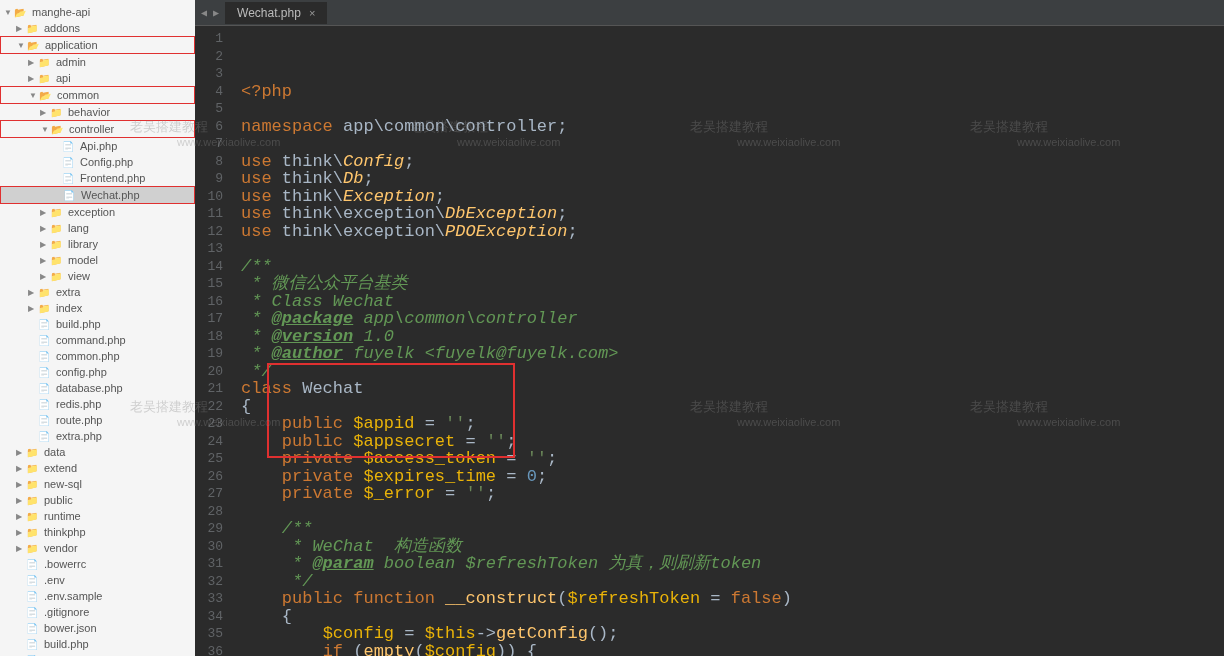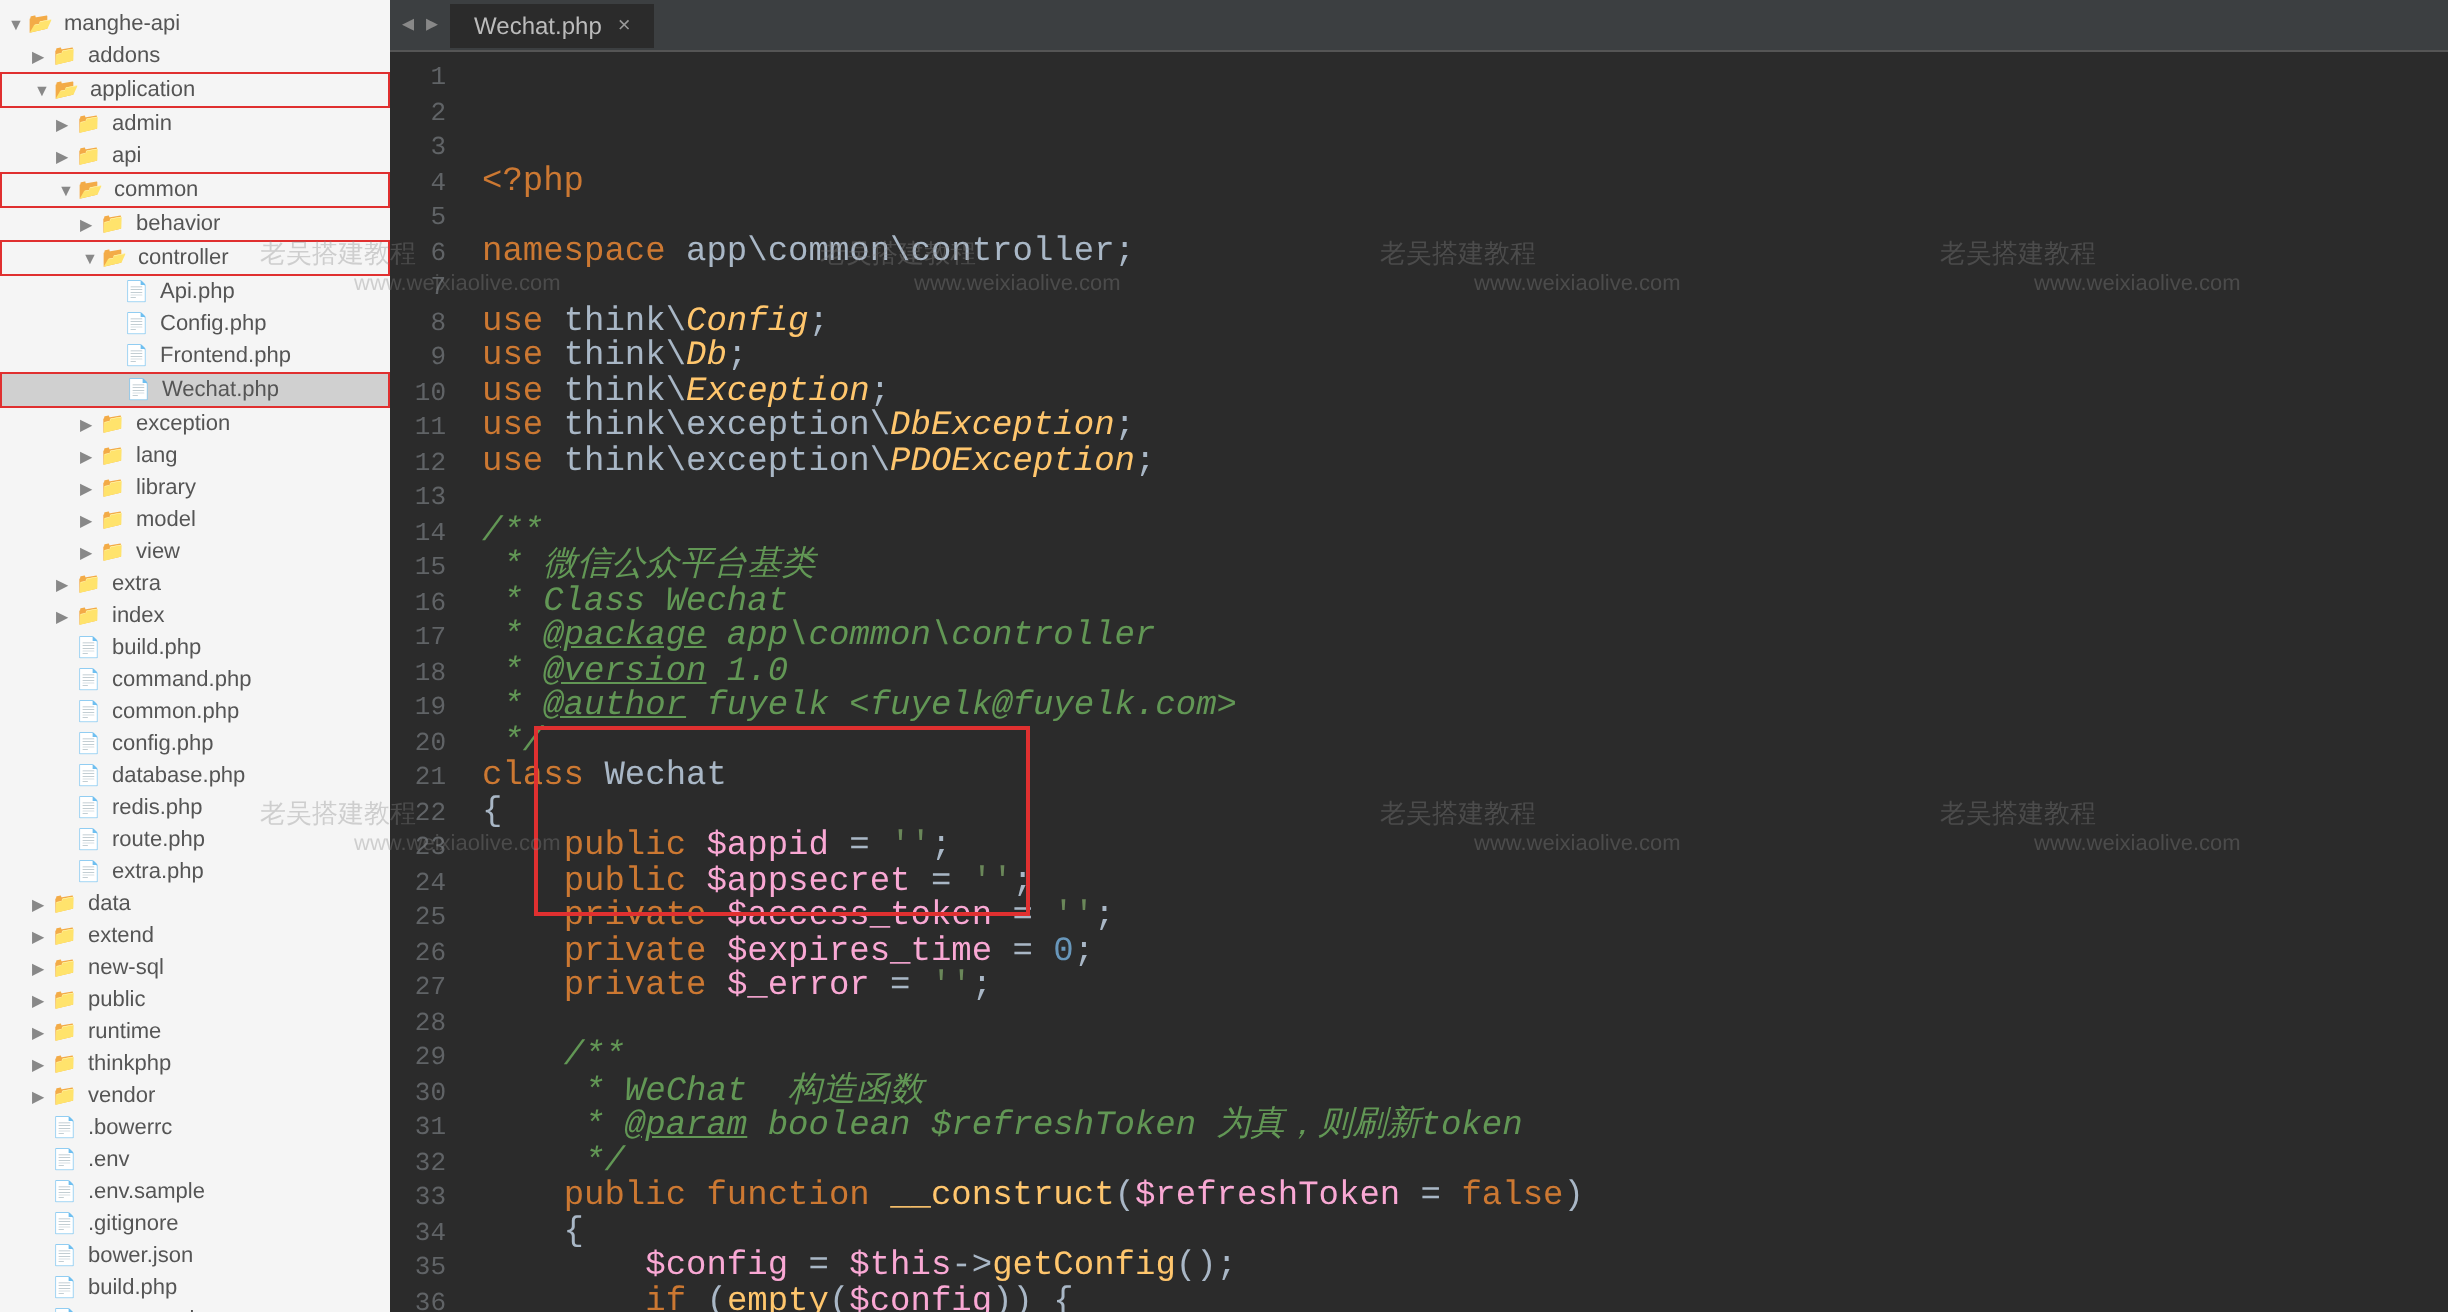--- a/index.html
+++ b/index.html
@@ -109,23 +109,23 @@
       white-space: pre;
       position: relative;
     }
     .code-line { height: 17.5px; }
     .kw { color: #cc7832; }
     .ns { color: #a9b7c6; }
     .cls { color: #a9b7c6; }
     .cls-name { color: #ffc66d; font-style: italic; }
     .str { color: #6a8759; }
     .num { color: #6897bb; }
-    .var { color: #f9a8d4; }
+    .var { color: #eab308; }
     .doc { color: #629755; font-style: italic; }
-    .doc-tag { color: #629755; font-weight: normal; font-style: italic; text-decoration: underline; }
+    .doc-tag { color: #629755; font-weight: bold; font-style: italic; text-decoration: underline; }
     .php-tag { color: #cc7832; }
     .fn { color: #ffc66d; }
     .bool { color: #cc7832; }
     .red-box {
       position: absolute;
       border: 2px solid #e03030;
       left: 34px;
       top: 337px;
       width: 248px;
       height: 95px;

